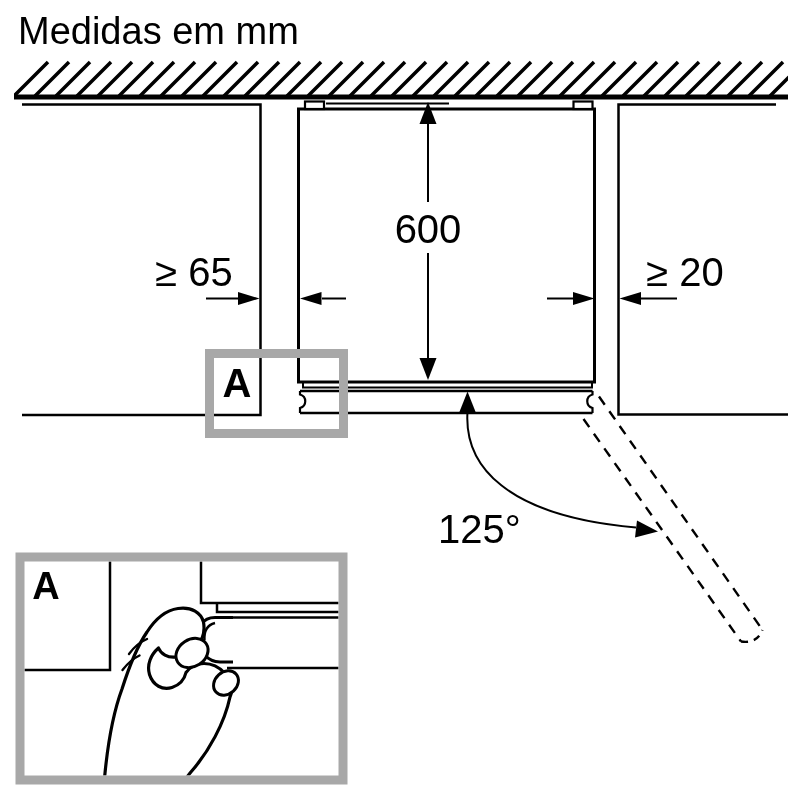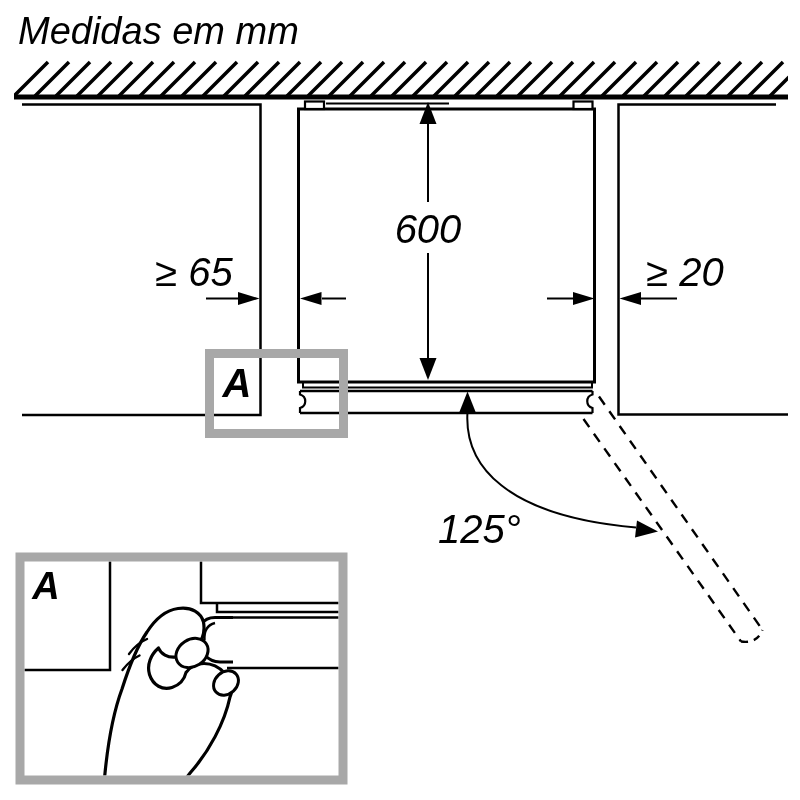--- a/index.html
+++ b/index.html
@@ -1,16 +1,16 @@
 <!DOCTYPE html>
 <html><head>
 <meta charset="utf-8">
 <style>
   html,body{margin:0;padding:0;background:#ffffff;}
-  .stage{position:relative;width:800px;height:800px;background:#ffffff;overflow:hidden;font-style:italic;}
+  .stage{position:relative;width:800px;height:800px;background:#ffffff;overflow:hidden;}
   svg{display:block;}
   text{font-family:"Liberation Sans","DejaVu Sans",sans-serif;fill:#000;}
   .title-text{font-size:38px;}
   .dim-text{font-size:40px;}
   .marker-text{font-weight:bold;font-size:40px;}
   .marker-text-small{font-weight:bold;font-size:38px;}
 </style>
 </head>
 <body>
 

